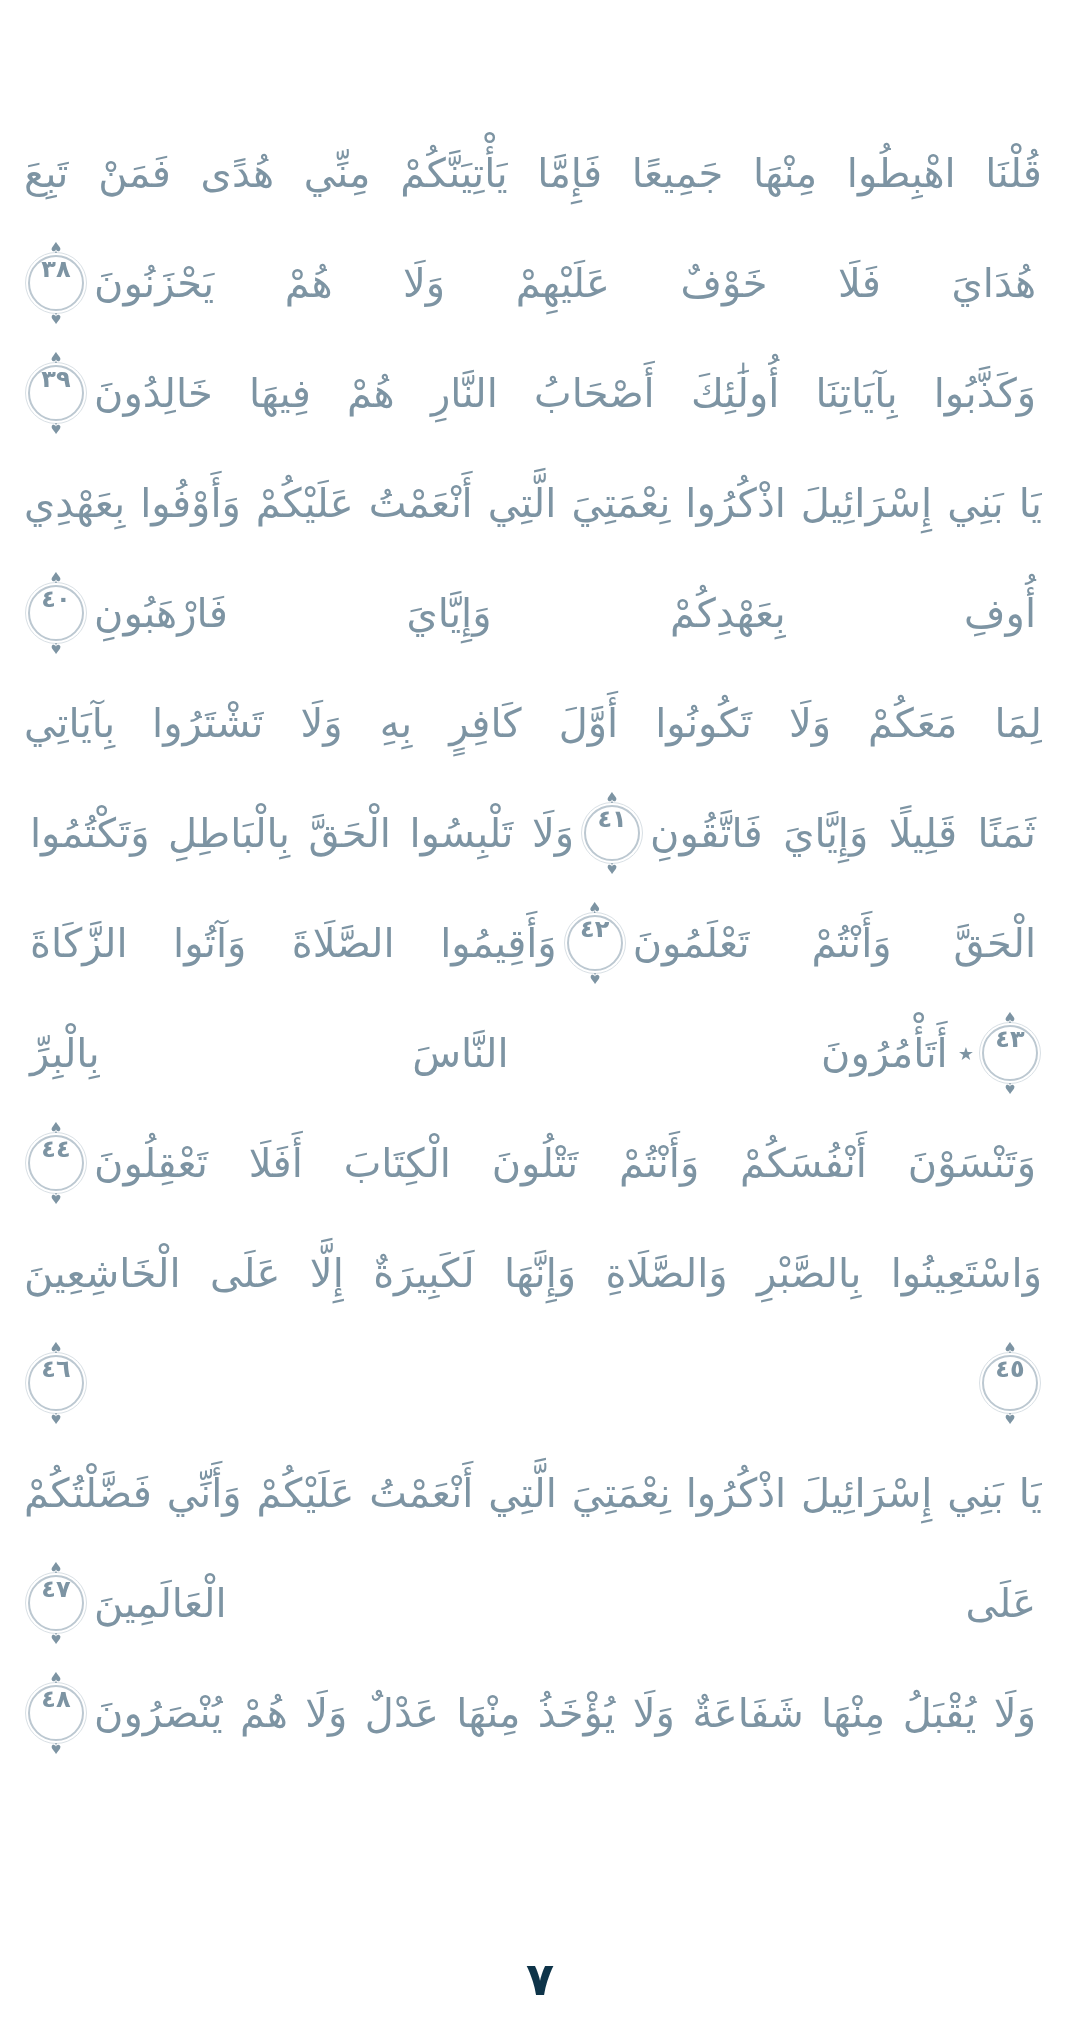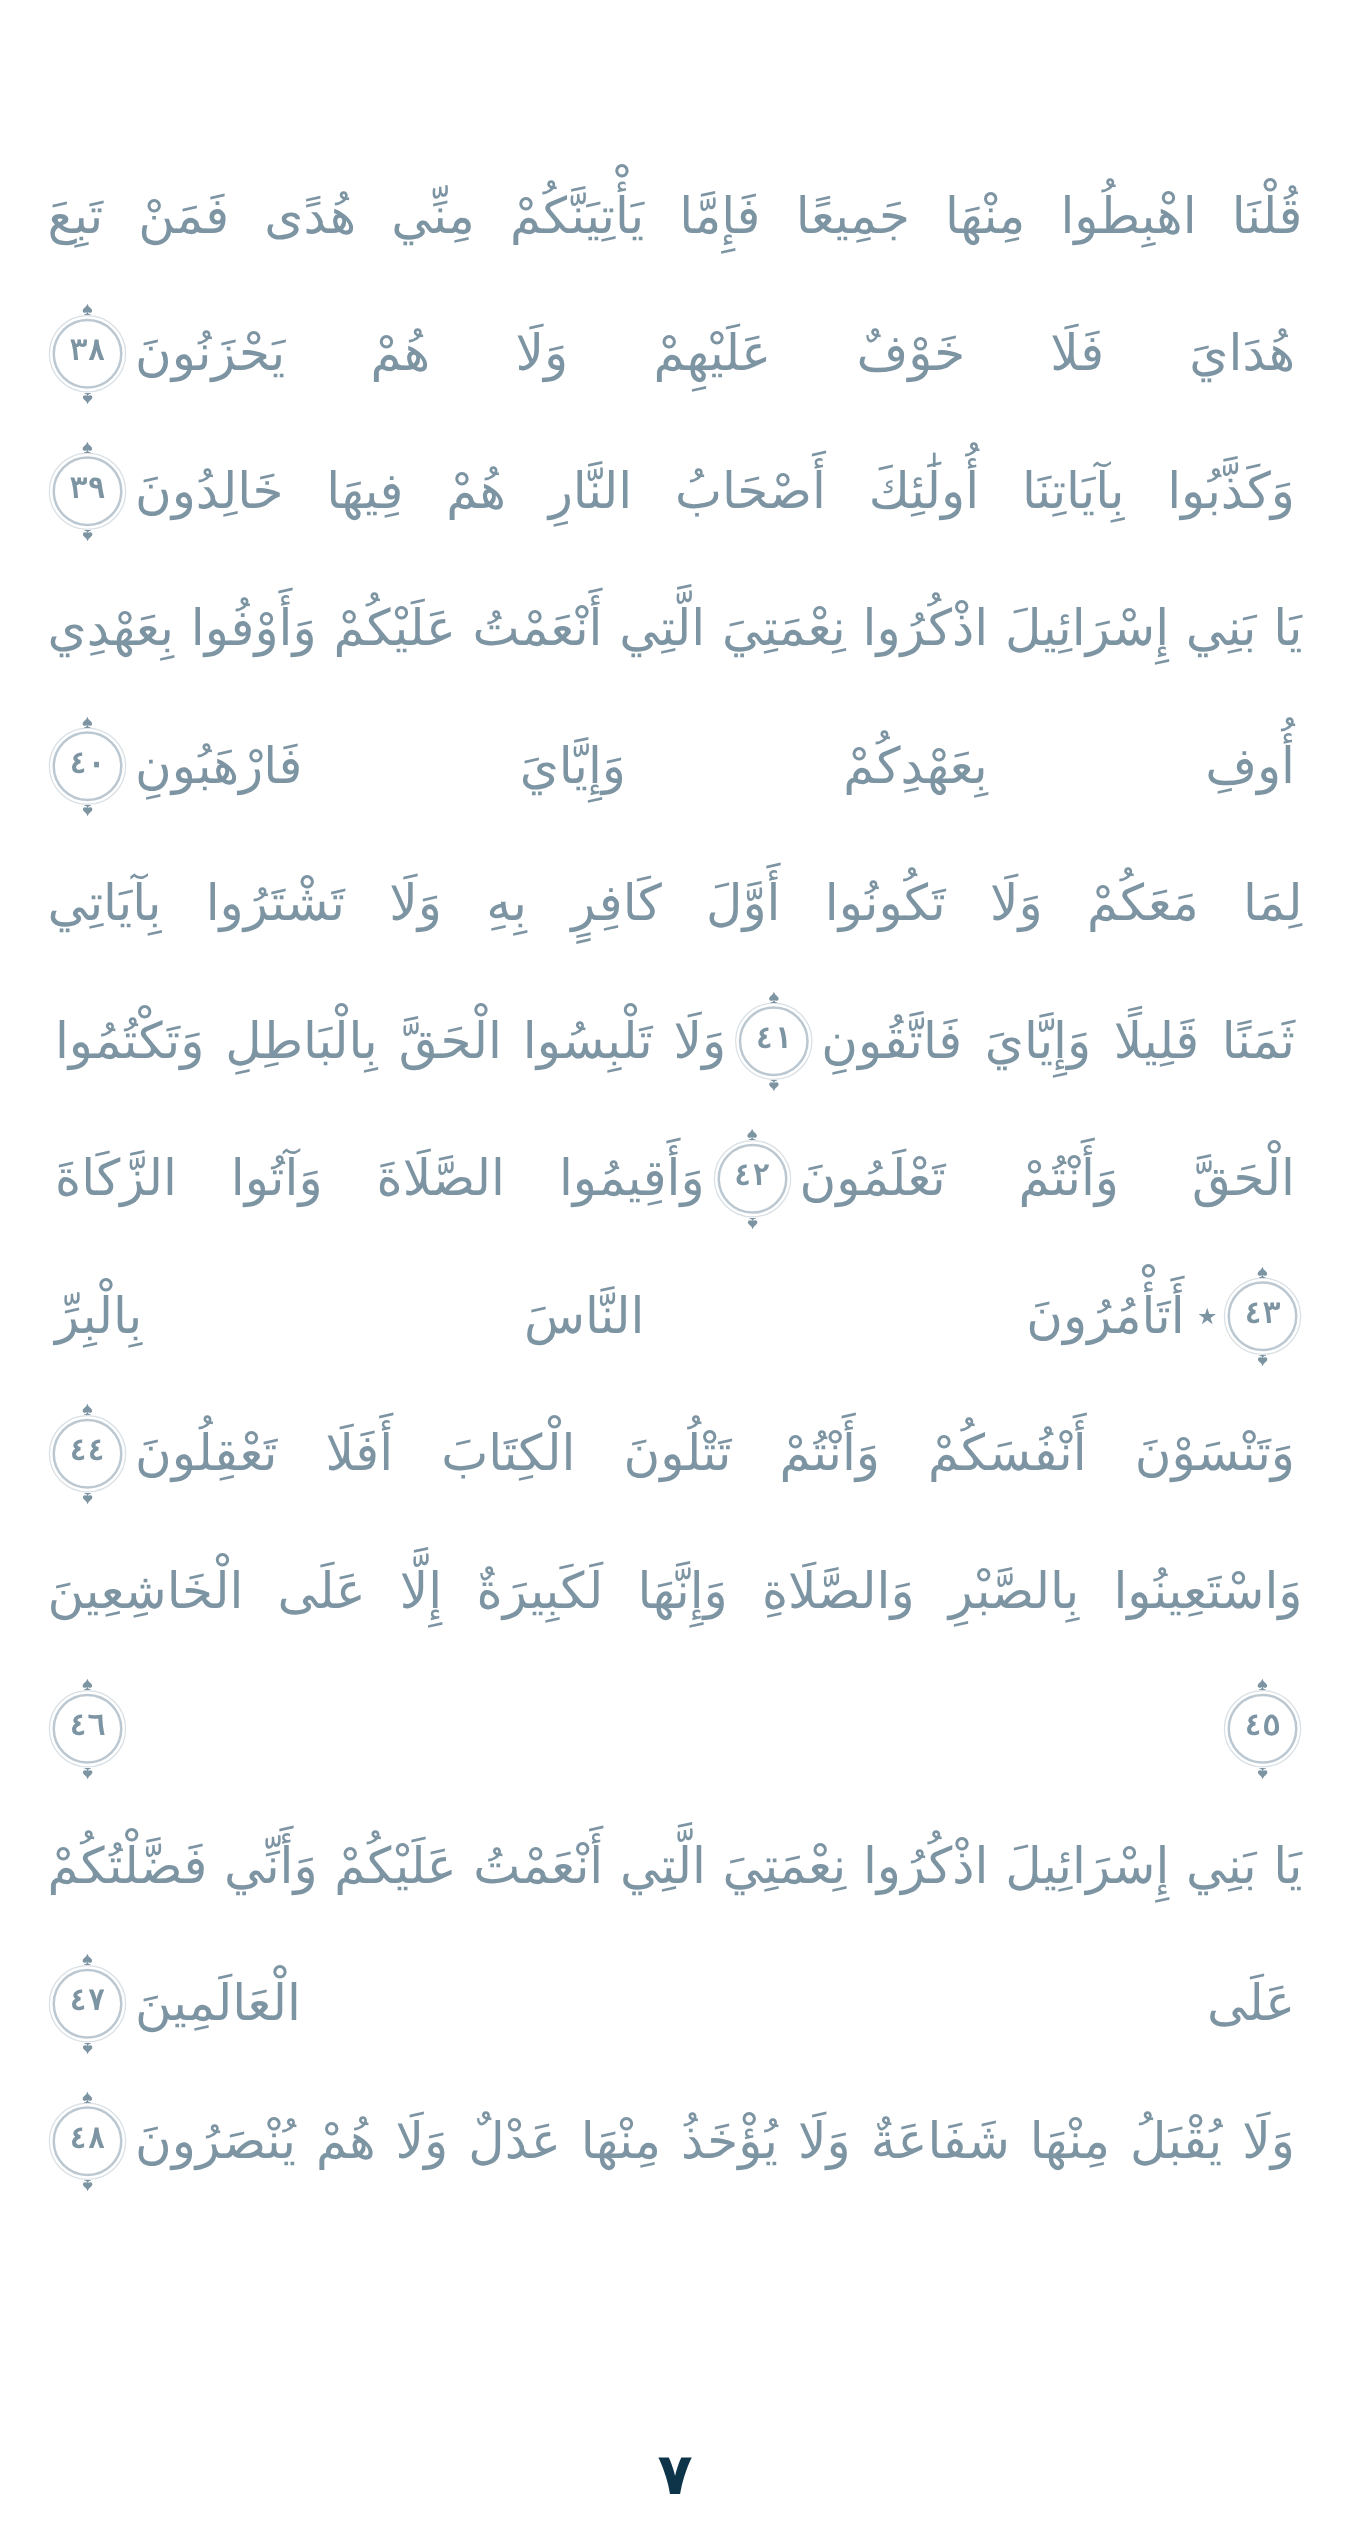--- a/index.html
+++ b/index.html
@@ -16,21 +16,21 @@
     position:relative;
     font-family:"DejaVu Sans",sans-serif;
     overflow:hidden;
   }
   .mushaf-page{
     position:absolute;inset:0;
     background:var(--bg);
   }
   .text-block{
     position:absolute;
-    left:38px;right:38px;top:118px;
+    left:24px;right:38px;top:118px;
     direction:rtl;
   }
   .quran-line{
     height:110px;
     line-height:110px;
     white-space:nowrap;
     display:flex;
     align-items:center;
     justify-content:space-between;
     font-size:40px;
@@ -46,32 +46,31 @@
     white-space:normal;
     overflow:hidden;
     max-height:110px;
     line-height:110px;
     padding:0 6px;
   }
   .quran-line .seg.solo{padding:0;}
   .ayah-medallion{
     flex:0 0 auto;
     display:inline-flex;
-    align-items:center;
+    align-items:flex-start;
     justify-content:center;
     width:56px;height:56px;
     border:2px solid var(--medallion-outline);
     outline:1px solid var(--medallion-outline-light);
     outline-offset:2px;
     border-radius:50%;
     position:relative;
     background:var(--bg);
     margin:0 4px;
     vertical-align:middle;
-    font-family:Liberation Mono, monospace;
   }
   .ayah-medallion .ayah-number{
     font-size:24px;
     line-height:1;
     color:var(--text-color);
     font-weight:bold;
   }
   .ayah-medallion::before,
   .ayah-medallion::after{
     content:"❧";

